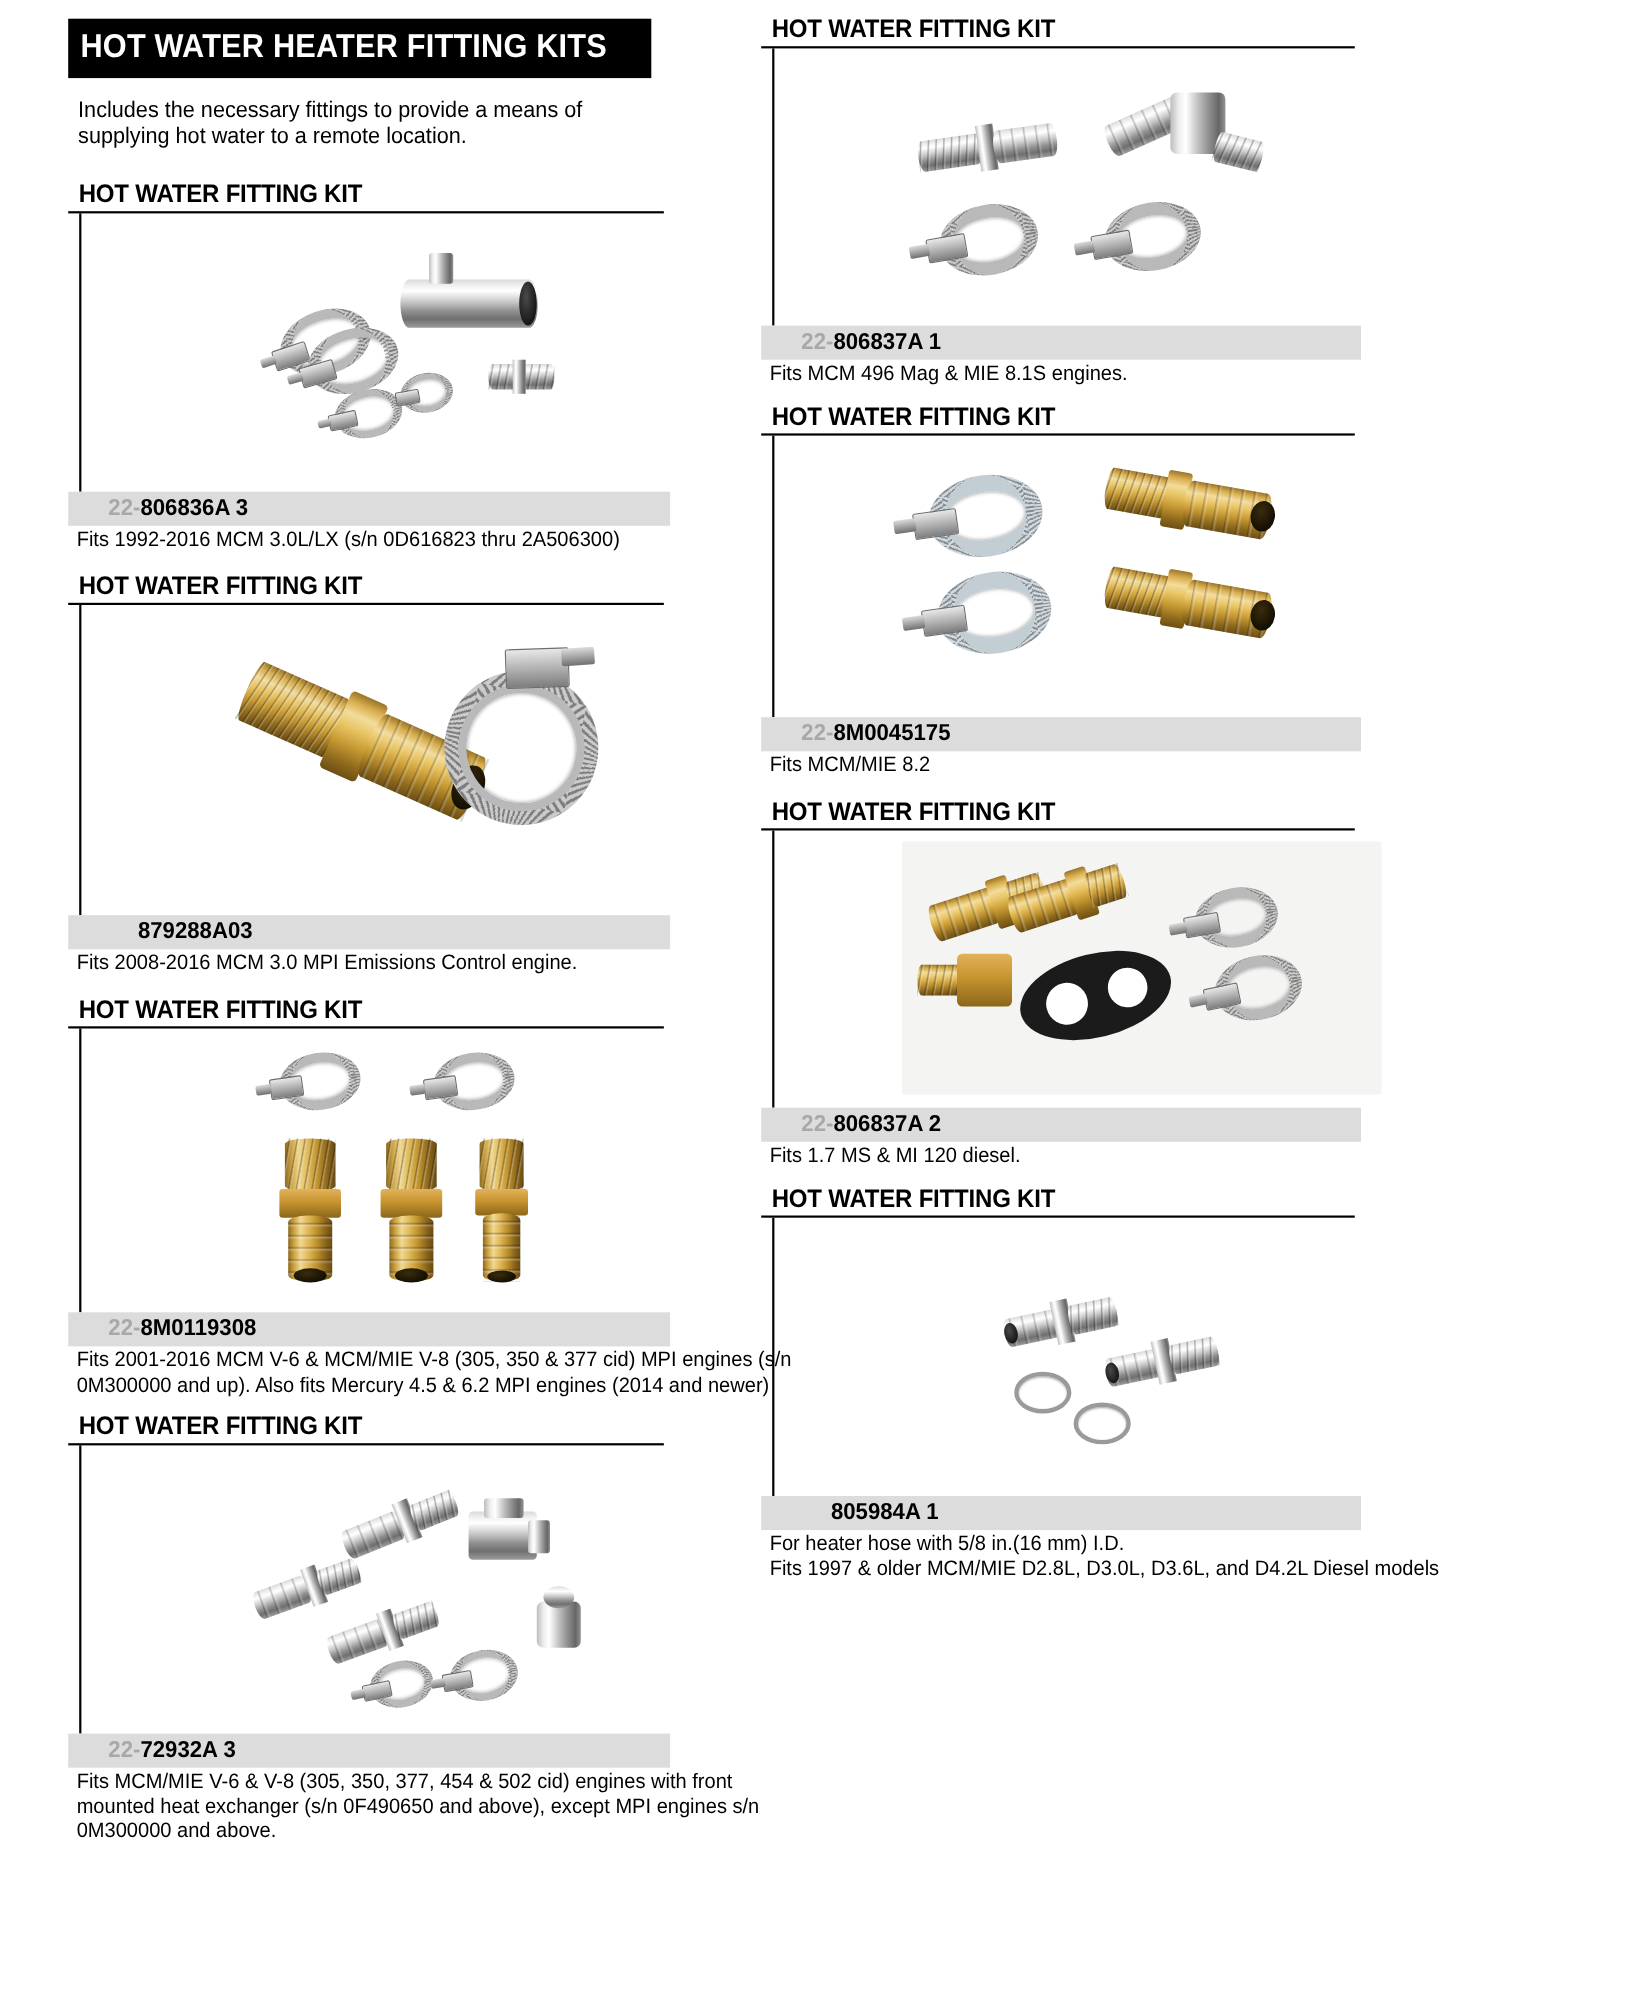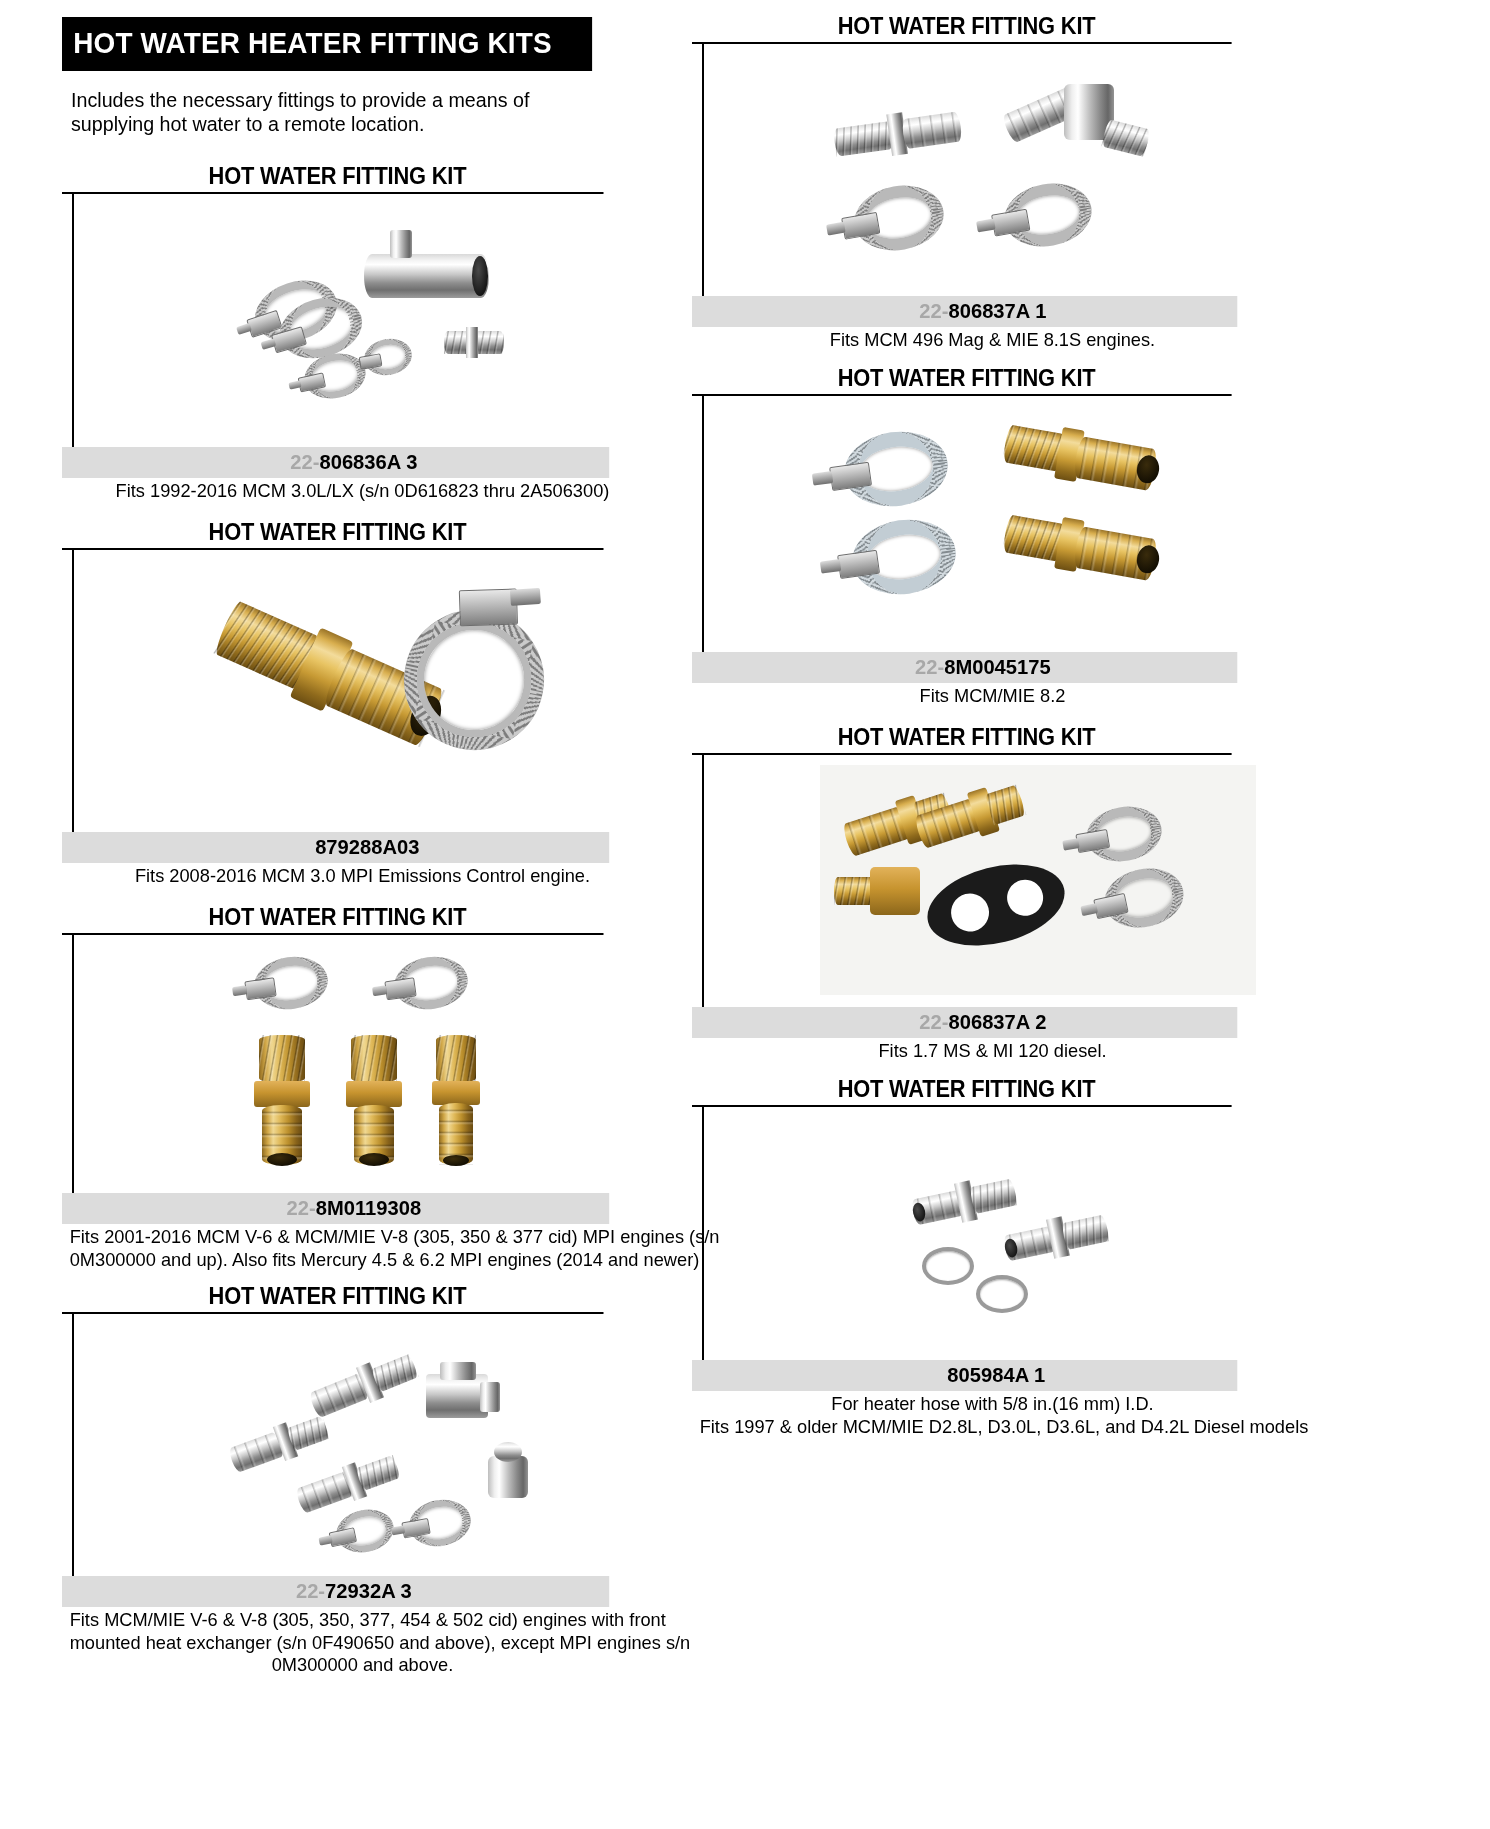--- a/index.html
+++ b/index.html
@@ -49,21 +49,21 @@
   .intro {
     font-size: 20.5px;
     line-height: 1.16;
     margin: 17px 0 0 9px;
     width: 545px;
     transform: scaleX(0.96);
     transform-origin: left top;
   }
 
   
-  .kit { position: relative; text-align: center; }
+  .kit { position: relative; }
 
   .kit-title {
     font-size: 23px;
     font-weight: bold;
     letter-spacing: -0.2px;
     padding: 0 0 2px 10px;
     border-bottom: 2.5px solid #000;
     width: 570px;
     box-sizing: border-box;
     transform: scaleX(0.95);

